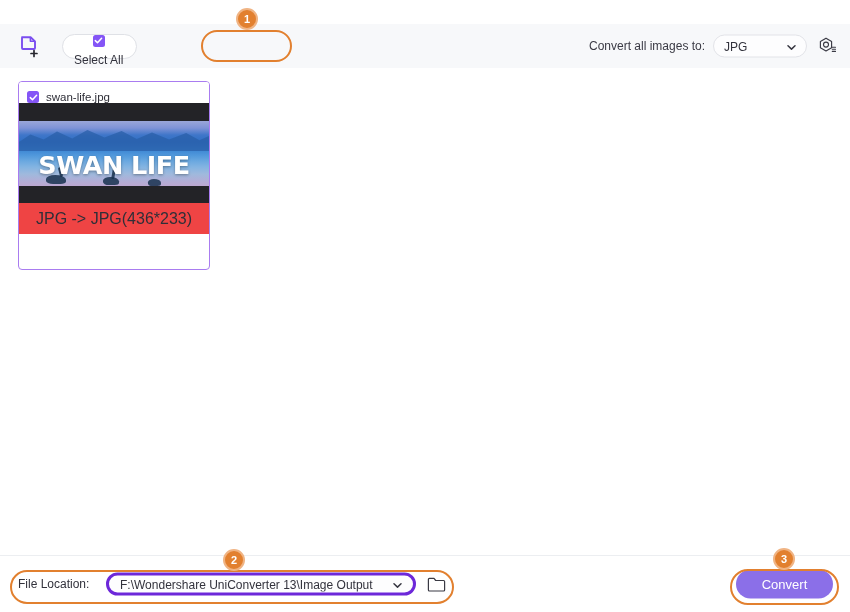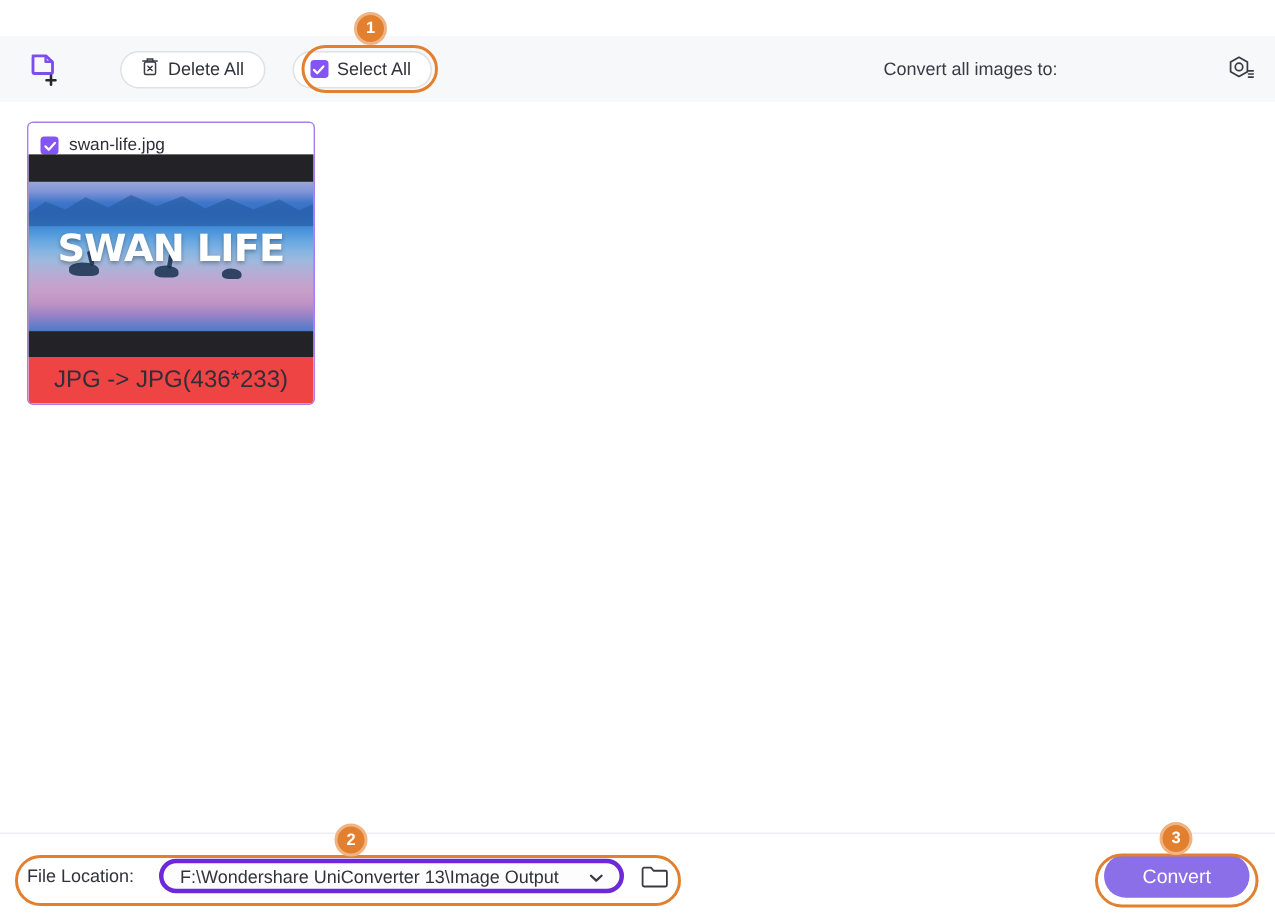--- a/index.html
+++ b/index.html
@@ -64,21 +64,21 @@
     display: flex;
     align-items: center;
     gap: 6px;
     padding: 0 13px;
     font-size: 12px;
     color: #32323c;
     cursor: pointer;
     white-space: nowrap;
   }
   .btn-deleteall { margin-left: 36px; }
-  .btn-selectall { margin-left: 18px; padding-left: 11px; }
+  .btn-selectall { margin-left: 18px; padding-left: 11px; flex-direction: column; }
 
   .checkbox-on {
     width: 12px; height: 12px;
     border-radius: 2.5px;
     background: #8455f6;
     display: inline-flex;
     align-items: center;
     justify-content: center;
     flex: none;
   }
@@ -147,21 +147,21 @@
   }
   .card-name {
     font-size: 11.5px;
     color: #2f2f38;
     overflow: hidden;
     text-overflow: ellipsis;
     white-space: nowrap;
   }
   .thumb {
     position: relative;
-    height: 135px;
+    height: 100px;
     background: #1d1d21;
     overflow: hidden;
   }
   .thumb-bar-top {
     position: absolute; left: 0; top: 0;
     width: 100%; height: 18px;
     background: #232327;
   }
   .thumb-bar-bottom {
     position: absolute; left: 0; bottom: 0;
@@ -343,43 +343,40 @@
   <div class="toolbar">
 
     <div class="addfile-icon">
       <svg width="24" height="24" viewBox="0 0 24 24" fill="none">
         <path d="M4 3.2 h8.6 L17 7.4 V14 a1 1 0 0 1 -1 1 H5 a1 1 0 0 1 -1 -1 V4.2 a1 1 0 0 1 1 -1 z" stroke="#7b4ef0" stroke-width="1.9" stroke-linejoin="round"></path>
         <path d="M12.4 3.4 V7.2 h4.2" stroke="#7b4ef0" stroke-width="1.6" stroke-linejoin="round"></path>
         <path d="M16 16.5 v6 M13 19.5 h6" stroke="#26262e" stroke-width="1.7" stroke-linecap="round"></path>
       </svg>
     </div>
 
-    <div class="pill-btn btn-deleteall">
-      <span>
-        <svg width="12" height="13" viewBox="0 0 12 13" fill="none" stroke="#3a3a44" stroke-width="1" stroke-linecap="round">
-          <path d="M1.2 2.6 h9.6"></path>
-          <path d="M4.2 2.6 V1.4 h3.6 v1.2"></path>
-          <rect x="2.3" y="3.4" width="7.4" height="8.2" rx="1"></rect>
-          <path d="M4.6 6.2 l2.8 2.8 M7.4 6.2 l-2.8 2.8"></path>
-        </svg>
-      </span>
-      <span>Delete All</span>
-    </div>
 
     <div class="pill-btn btn-selectall">
       <span class="checkbox-on">
         <svg width="9" height="9" viewBox="0 0 9 9" fill="none" stroke="#ffffff" stroke-width="1.5" stroke-linecap="round" stroke-linejoin="round">
           <path d="M1.3 4.6 L3.5 6.8 L7.6 2.3"></path>
         </svg>
       </span>
       <span>Select All</span>
     </div>
 
     <div class="convert-to-label">Convert all images to:</div>
 
+    <div class="format-select">
+      <span>JPG</span>
+      <span class="chev">
+        <svg width="9" height="6" viewBox="0 0 9 6" fill="none" stroke="#3a3a44" stroke-width="1.5" stroke-linecap="round" stroke-linejoin="round">
+          <path d="M1 1.3 L4.5 4.6 L8 1.3"></path>
+        </svg>
+      </span>
+    </div>
 
     <div class="settings-icon">
       <svg width="20" height="20" viewBox="0 0 20 20" fill="none" stroke="#3a3a44" stroke-width="1.15" stroke-linejoin="round">
         <path d="M9 2.2 L14.6 5.4 V11.8 L9 15 L3.4 11.8 V5.4 Z"></path>
         <circle cx="9" cy="8.6" r="2.5"></circle>
         <path d="M15.3 11.2 h3.2 M15.3 13.3 h3.2 M15.3 15.4 h3.2" stroke-linecap="round" stroke-width="1.1"></path>
       </svg>
     </div>
   </div>
 

